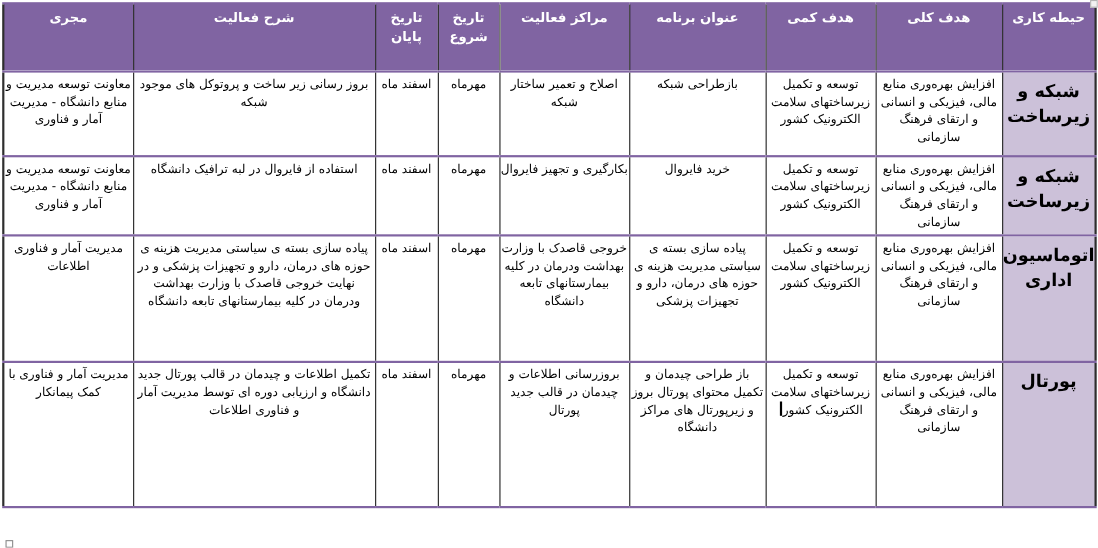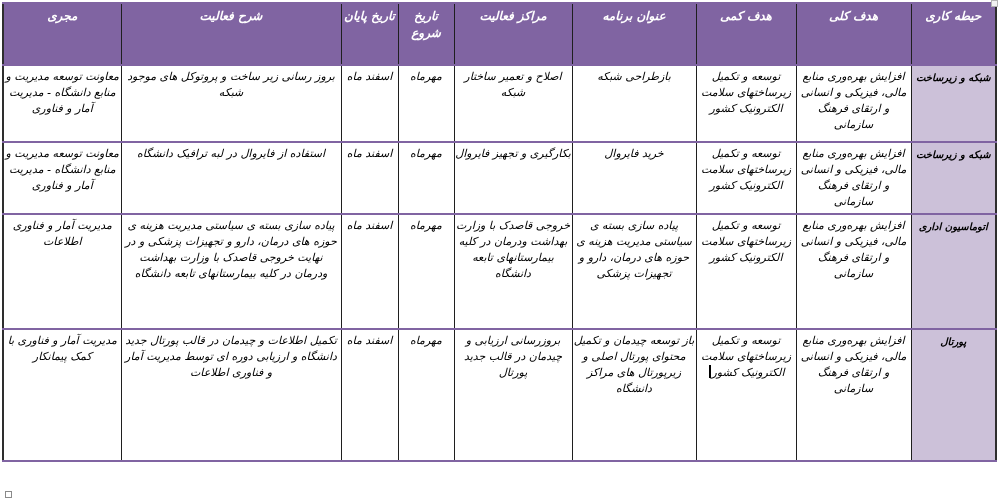--- a/index.html
+++ b/index.html
@@ -27,42 +27,41 @@
     border-right:2px solid #2e2e2e;
   }
   th,td{
     border-left:1px solid var(--cell-border);
     border-right:1px solid var(--cell-border);
     border-top:2px solid var(--row-border);
     border-bottom:2px solid var(--row-border);
     vertical-align:top;
     text-align:center;
     overflow:hidden;
-    font-style:italic;
   }
   thead th{
     background:var(--header-bg);
     color:var(--header-text);
     font-size:12px;
     font-weight:bold;
     height:62px;
     padding:4px 2px 2px 2px;
     line-height:1.4;
   }
   tbody td{
     color:var(--body-text);
     font-size:11px;
     line-height:1.45;
     padding:3px 0;
     background:#ffffff;
   }
   tbody td.col-scope{
     background:var(--scope-cell-bg);
     font-weight:bold;
-    font-size:10px;
+    font-size:16px;
     padding-top:5px;
   }
   tbody tr:nth-child(1) td{height:77px;}
   tbody tr:nth-child(2) td{height:72px;}
   tbody tr:nth-child(3) td{height:115px;}
   tbody tr:nth-child(4) td{height:132px;}
   .caret{
     display:inline-block;
     width:2px;height:13px;
     background:#000;
@@ -144,22 +143,22 @@
           <td class="col-activity_title">خروجی قاصدک با وزارت بهداشت ودرمان در کلیه بیمارستانهای تابعه دانشگاه</td>
           <td class="col-start_date">مهرماه</td>
           <td class="col-end_date">اسفند ماه</td>
           <td class="col-activity_desc">پیاده سازی بسته ی سیاستی مدیریت هزینه ی حوزه های درمان، دارو و تجهیزات پزشکی و در نهایت خروجی قاصدک با وزارت بهداشت ودرمان در کلیه بیمارستانهای تابعه دانشگاه</td>
           <td class="col-executor">مدیریت آمار و فناوری اطلاعات</td>
         </tr>
         <tr>
           <td class="col-scope">پورتال</td>
           <td class="col-overall_goal">افزایش بهره‌وری منابع مالی، فیزیکی و انسانی و ارتقای فرهنگ سازمانی</td>
           <td class="col-quant_goal">توسعه و تکمیل زیرساختهای سلامت الکترونیک کشور<span class="caret"></span></td>
-          <td class="col-program_title">باز توسعه چیدمان و تکمیل محتوای پورتال اصلی و زیرپورتال های مراکز دانشگاه</td>
-          <td class="col-activity_title">بروزرسانی ارزیابی و چیدمان در قالب جدید پورتال</td>
+          <td class="col-program_title">باز طراحی چیدمان و تکمیل محتوای پورتال بروز و زیرپورتال های مراکز دانشگاه</td>
+          <td class="col-activity_title">بروزرسانی اطلاعات و چیدمان در قالب جدید پورتال</td>
           <td class="col-start_date">مهرماه</td>
           <td class="col-end_date">اسفند ماه</td>
           <td class="col-activity_desc">تکمیل اطلاعات و چیدمان در قالب پورتال جدید دانشگاه و ارزیابی دوره ای توسط مدیریت آمار و فناوری اطلاعات</td>
           <td class="col-executor">مدیریت آمار و فناوری با کمک پیمانکار</td>
         </tr>
       </tbody>
   </table>
   <span class="tofu-box"></span>
   <span class="corner-box"></span>
 </div>

